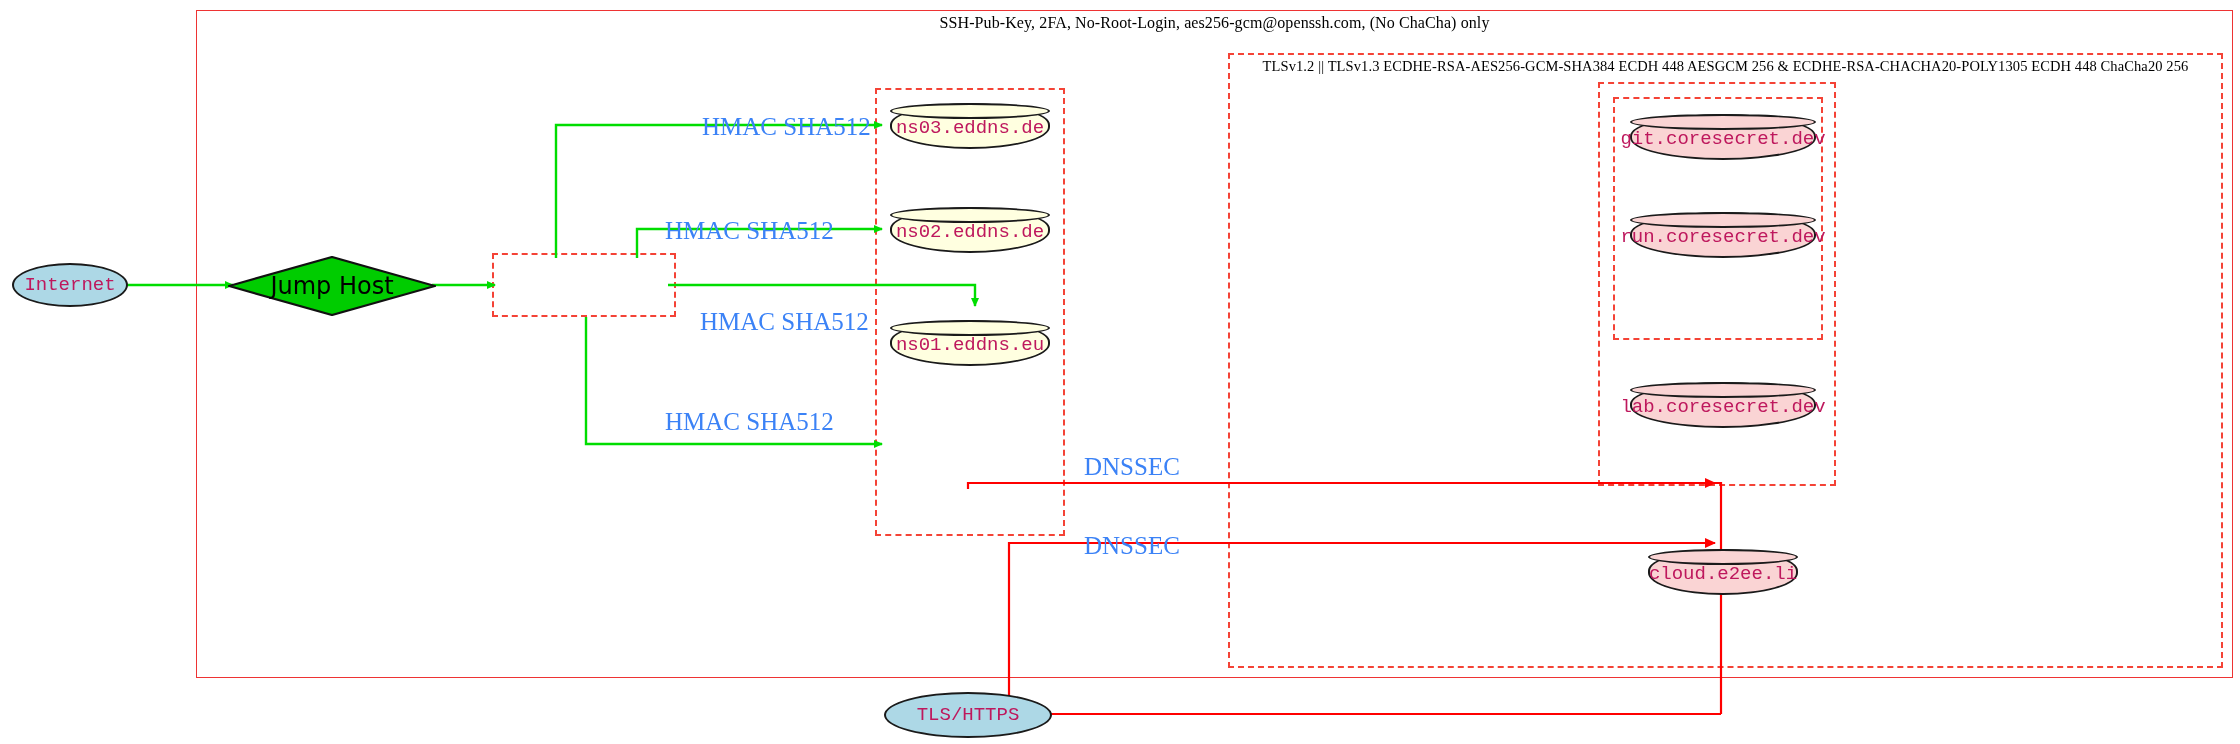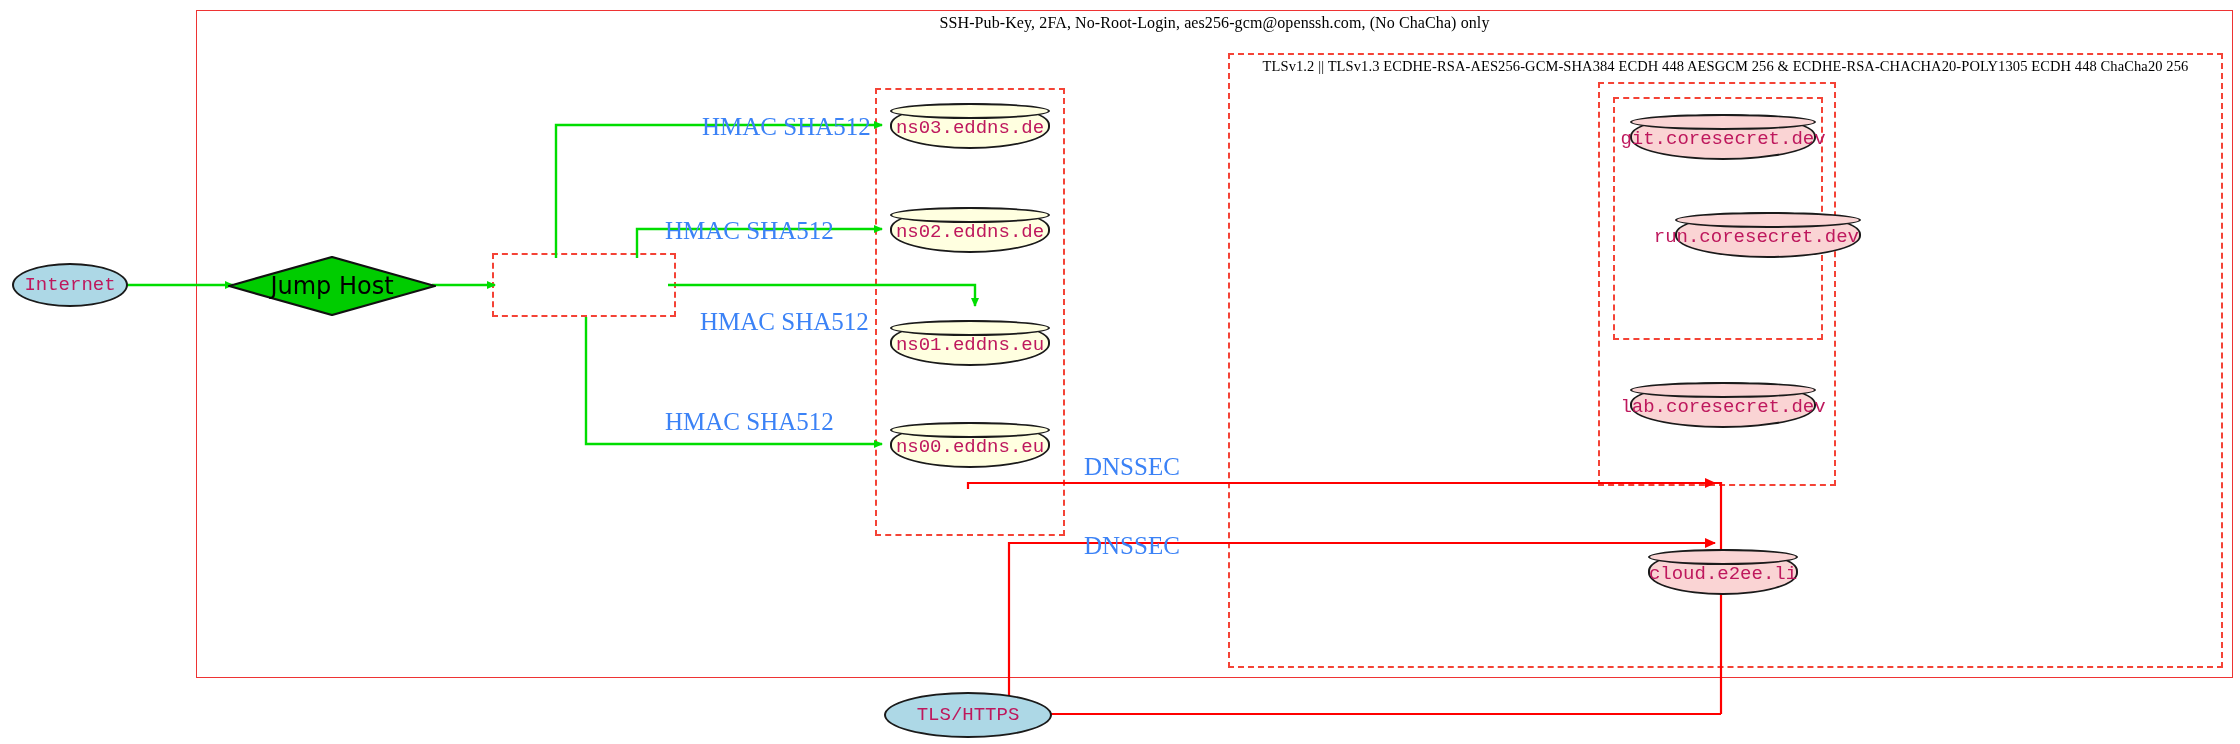--- a/index.html
+++ b/index.html
@@ -196,31 +196,27 @@
   <div class="node node-cyl cyl-yellow" style="left:890px; top:207px; width:160px; height:46px;">
     <div class="cyl-top cyl-yellow"></div>
     <span class="cyl-label">ns02.eddns.de</span>
   </div>
 
   <div class="node node-cyl cyl-yellow" style="left:890px; top:296px; width:160px; height:46px;margin-top:24px;">
     <div class="cyl-top cyl-yellow"></div>
     <span class="cyl-label">ns01.eddns.eu</span>
   </div>
 
-  <div class="node node-cyl cyl-yellow" style="left:890px; top:422px; width:160px; height:46px;">
-    <div class="cyl-top cyl-yellow"></div>
-    <span class="cyl-label">ns00.eddns.eu</span>
-  </div>
 
   <div class="node node-cyl cyl-pink" style="left:1630px; top:114px; width:186px; height:46px;">
     <div class="cyl-top cyl-pink"></div>
     <span class="cyl-label">git.coresecret.dev</span>
   </div>
 
-  <div class="node node-cyl cyl-pink" style="left:1675px; top:212px; width:186px; height:46px;justify-content:flex-end;">
+  <div class="node node-cyl cyl-pink" style="left:1630px; top:212px; width:186px; height:46px;">
     <div class="cyl-top cyl-pink"></div>
     <span class="cyl-label">run.coresecret.dev</span>
   </div>
 
   <div class="node node-cyl cyl-pink" style="left:1630px; top:382px; width:186px; height:46px;">
     <div class="cyl-top cyl-pink"></div>
     <span class="cyl-label">lab.coresecret.dev</span>
   </div>
 
   <div class="node node-cyl cyl-pink" style="left:1648px; top:549px; width:150px; height:46px;">

